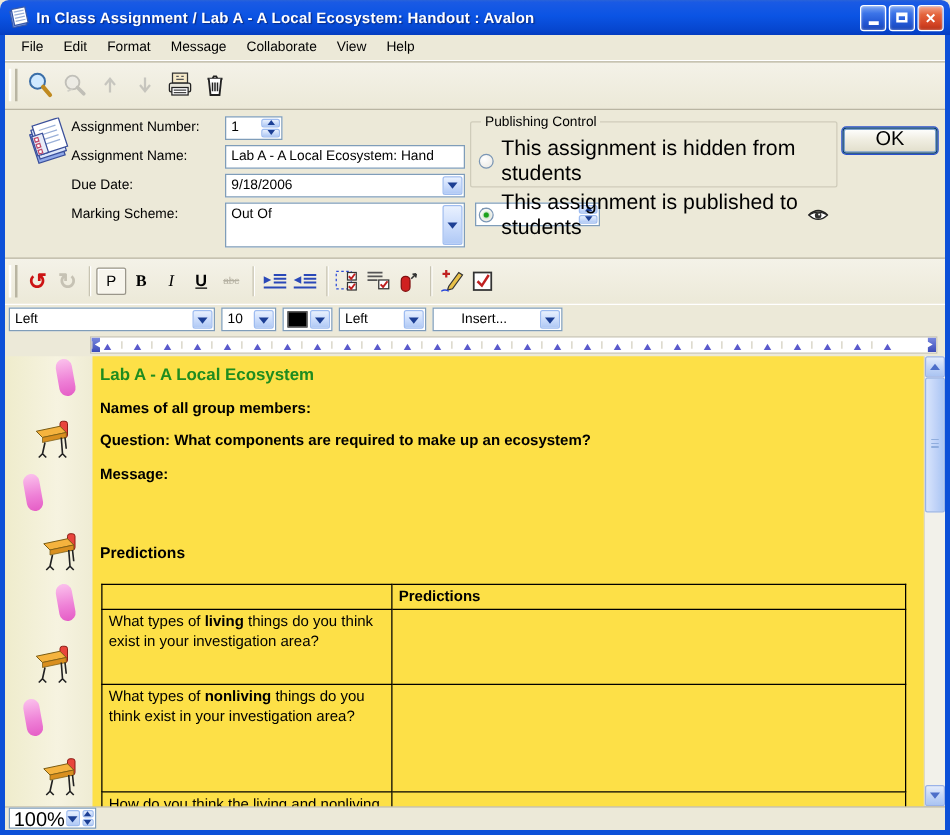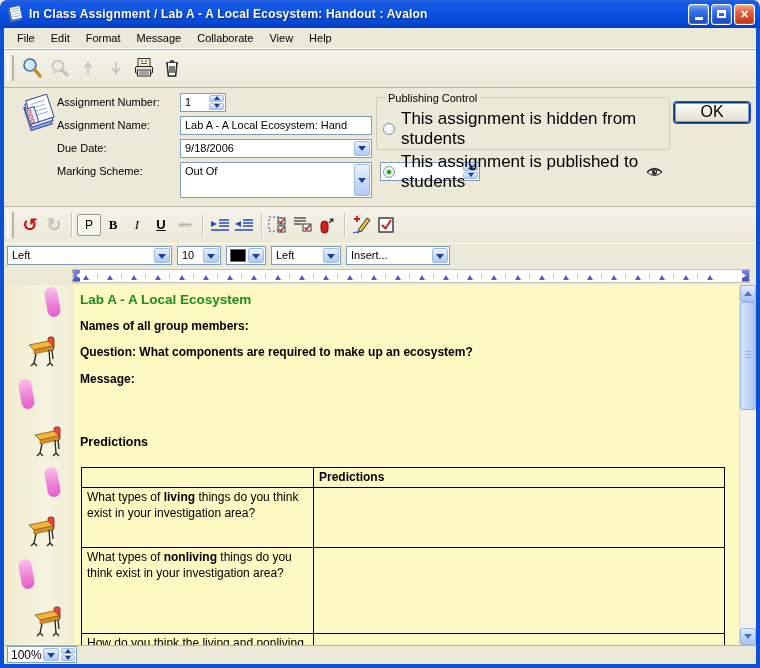--- a/index.html
+++ b/index.html
@@ -118,21 +118,21 @@
   .doc-margin { width:70px; background:linear-gradient(90deg,#efeccc,#f6f3e0 60%,#efecd4);
     position:relative; overflow:hidden; }
   .mg-item { position:relative; height:45px; }
   .pill { width:13px; height:30px; border-radius:7px; transform:rotate(-10deg);
     background:linear-gradient(180deg,#fbc0ec,#ee7fd6 60%,#e55ec6); position:absolute; }
   .mg-item:nth-child(4n+1) .pill { left:42px; top:2px; }
   .mg-item:nth-child(4n+3) .pill { left:16px; top:4px; }
   .mg-item svg.desk { position:absolute; left:24px; top:6px; }
   .mg-item:nth-child(4n+4) svg.desk { left:30px; }
 
-  .doc-content { flex:1; background:#fef9c3; position:relative; overflow:hidden;
+  .doc-content { flex:1; background:#fde047; position:relative; overflow:hidden;
     font-size:12px; color:#000; }
   .doc-h1 { position:absolute; left:6px; top:7px; font-size:13.5px; font-weight:bold; color:#1f8c1f; }
   .doc-line { position:absolute; left:6px; font-weight:bold; font-size:12px; }
   .doc-sec { position:absolute; left:6px; top:150px; font-weight:bold; font-size:12.5px; }
   .doc-table { position:absolute; left:7px; top:182px; width:644px; border-collapse:collapse; }
   .doc-table td, .doc-table th { border:1px solid #000; font-size:12px; text-align:left;
     vertical-align:top; padding:2px 5px; font-weight:normal; line-height:1.3; }
   .doc-table th { font-weight:bold; height:20px; }
   .doc-table col.c1 { width:232px; }
   .row-q b { font-weight:bold; }
@@ -146,21 +146,21 @@
   .sb-btn.dn::after { border-top:5px solid #4d6fc9; margin-bottom:-4px; }
   .sb-track { flex:1; position:relative; }
   .sb-thumb { position:absolute; left:0; right:0; top:0; height:108px;
     background:linear-gradient(90deg,#d8e5fc,#c2d4f8 50%,#aac6f4); border:1px solid #98b4e8; border-radius:2px; }
   .sb-thumb::after { content:""; position:absolute; left:4px; right:4px; top:48px; height:8px;
     background:repeating-linear-gradient(180deg,#8fadde 0 1px,transparent 1px 3px); }
 
   
   .statusbar { height:19px; border-top:1px solid #b9b5a2; display:flex; align-items:center; padding-left:3px;
     background:#ece9d8; }
-  .zoomctl { height:17px; width:70px; background:#fff; border:1px solid #7f9db9; display:flex; align-items:stretch; font-size:12px; }
+  .zoomctl { height:17px; width:70px; background:#fff; border:1px solid #7f9db9; display:flex; align-items:stretch; font-size:16px; }
   .zoomctl .val { flex:1; padding:1px 0 0 3px; }
 
   svg { display:block; }
 </style>
 </head>
 <body>
 
 <div class="window">
 
   <div class="titlebar">
@@ -391,21 +391,21 @@
         <span class="dd-btn"></span>
       </div>
       <div class="xp-box" style="width:40px;">
         <span class="color-swatch"></span>
         <span class="dd-btn"></span>
       </div>
       <div class="xp-box" style="width:70px;">
         <span class="val">Left</span>
         <span class="dd-btn"></span>
       </div>
-      <div class="xp-box" style="width:104px;">
+      <div class="xp-box" style="width:104px;padding-left:18px;">
         <span class="val">Insert...</span>
         <span class="dd-btn"></span>
       </div>
     </div>
 
     <div class="rulerbar">
       <div class="ruler">
         <span class="ruler-end left"></span>
         <span class="tick"></span>
           <span class="tick"></span>

